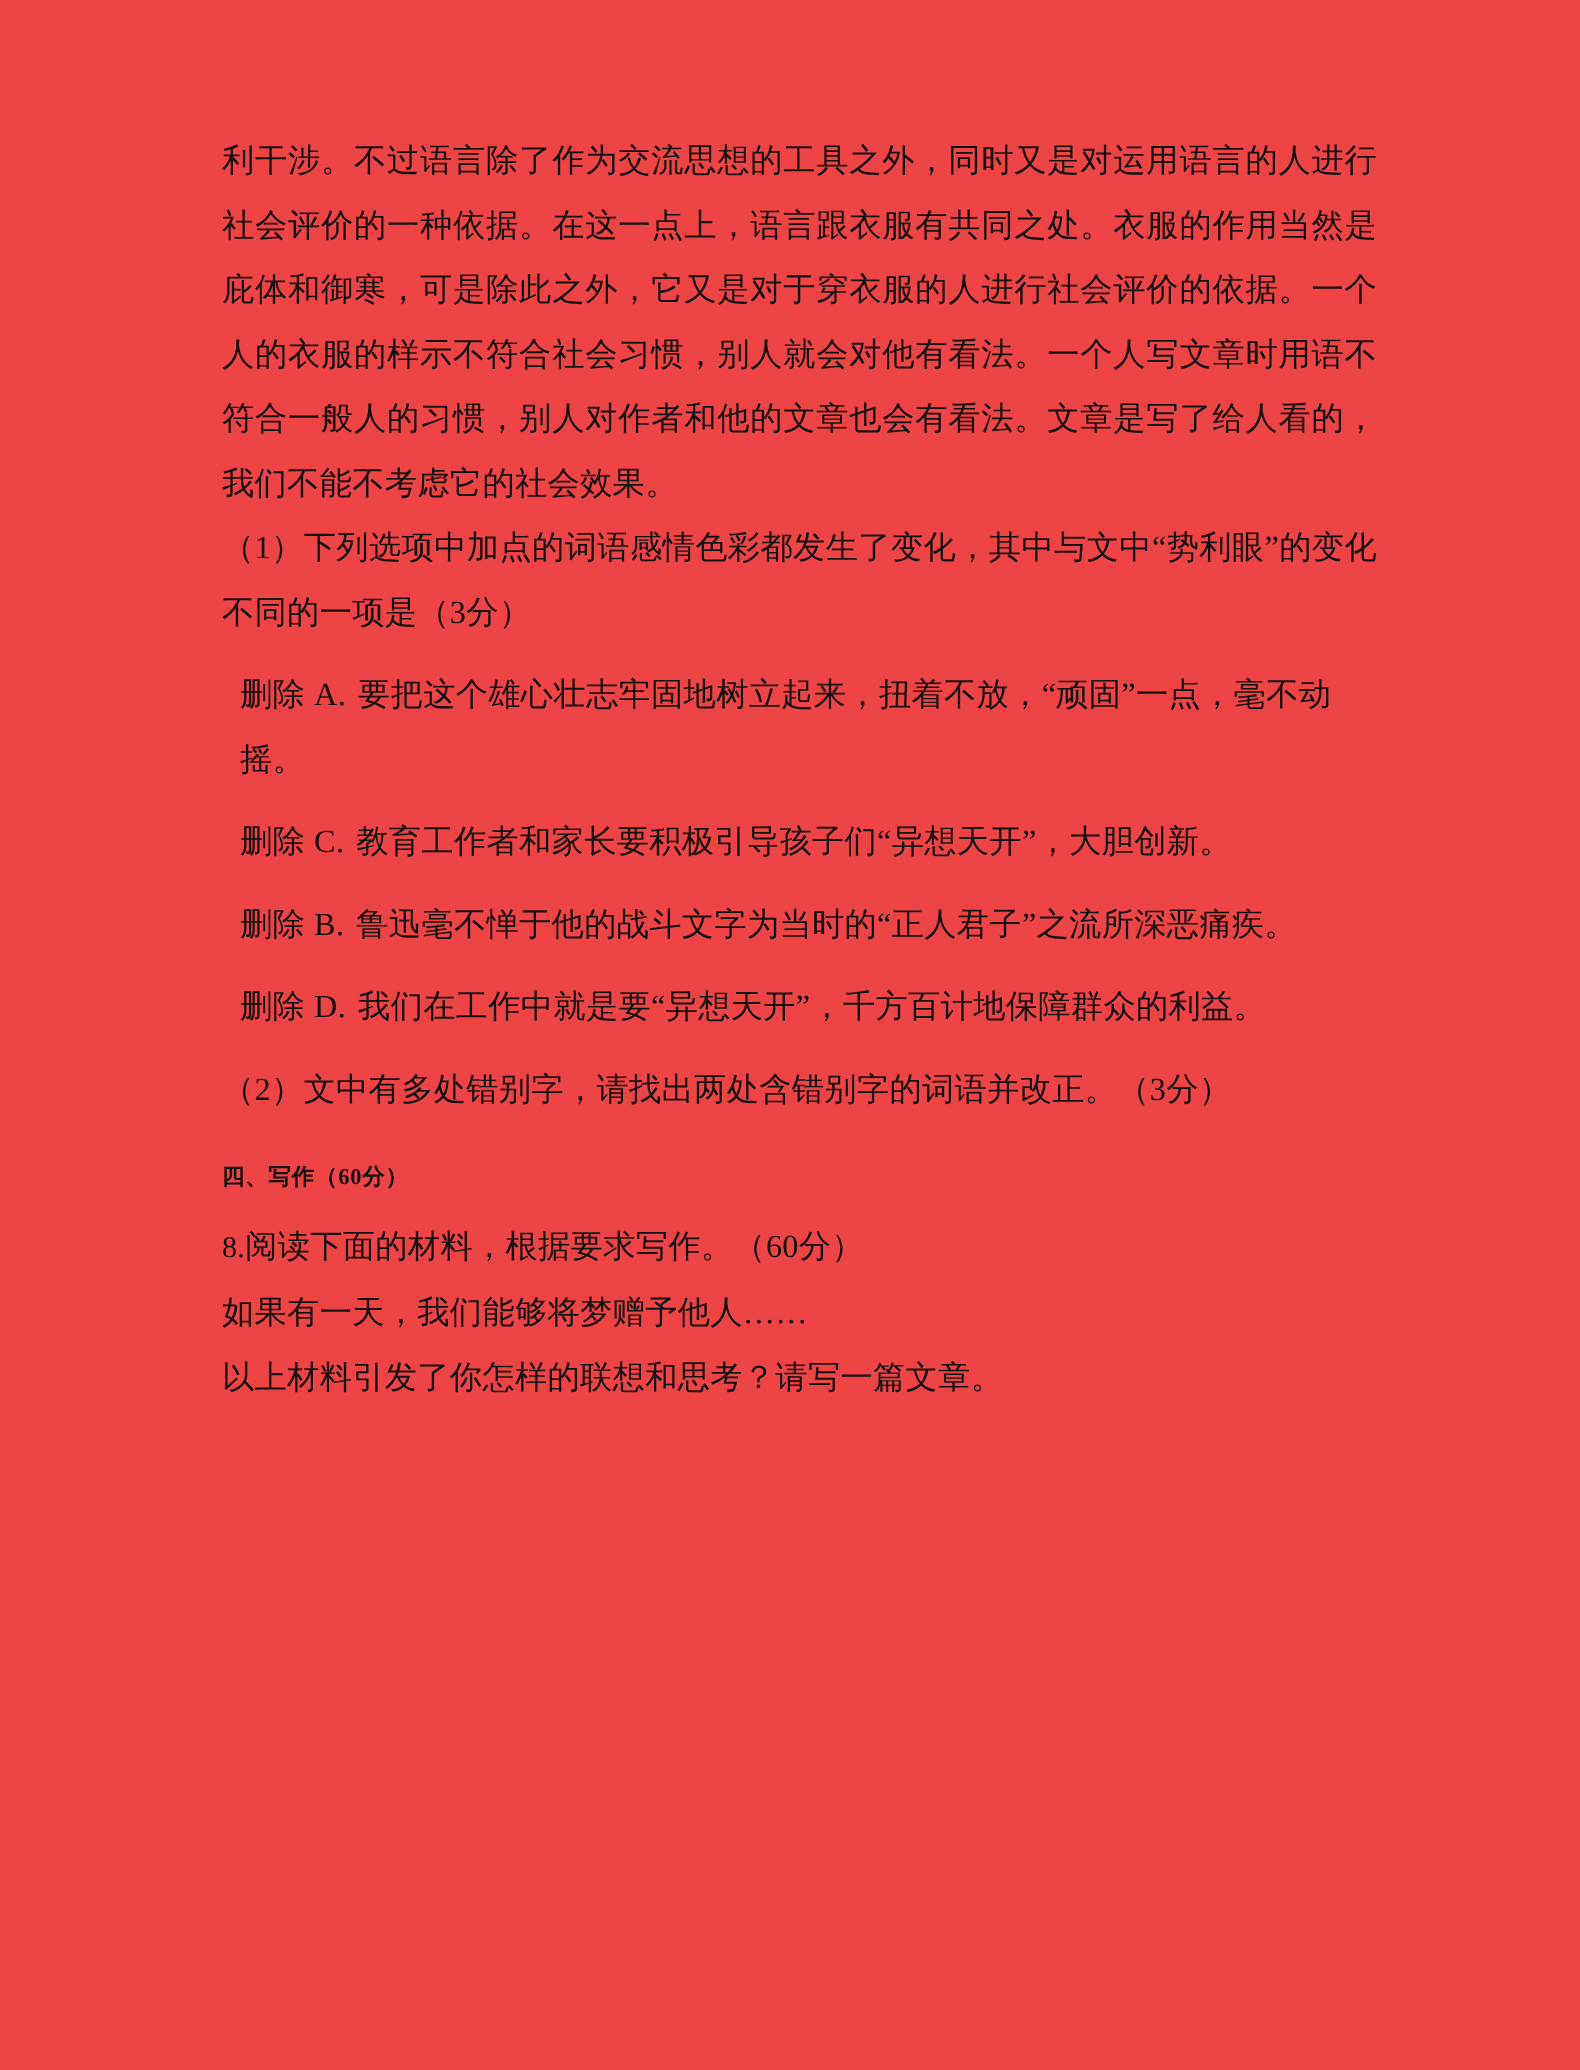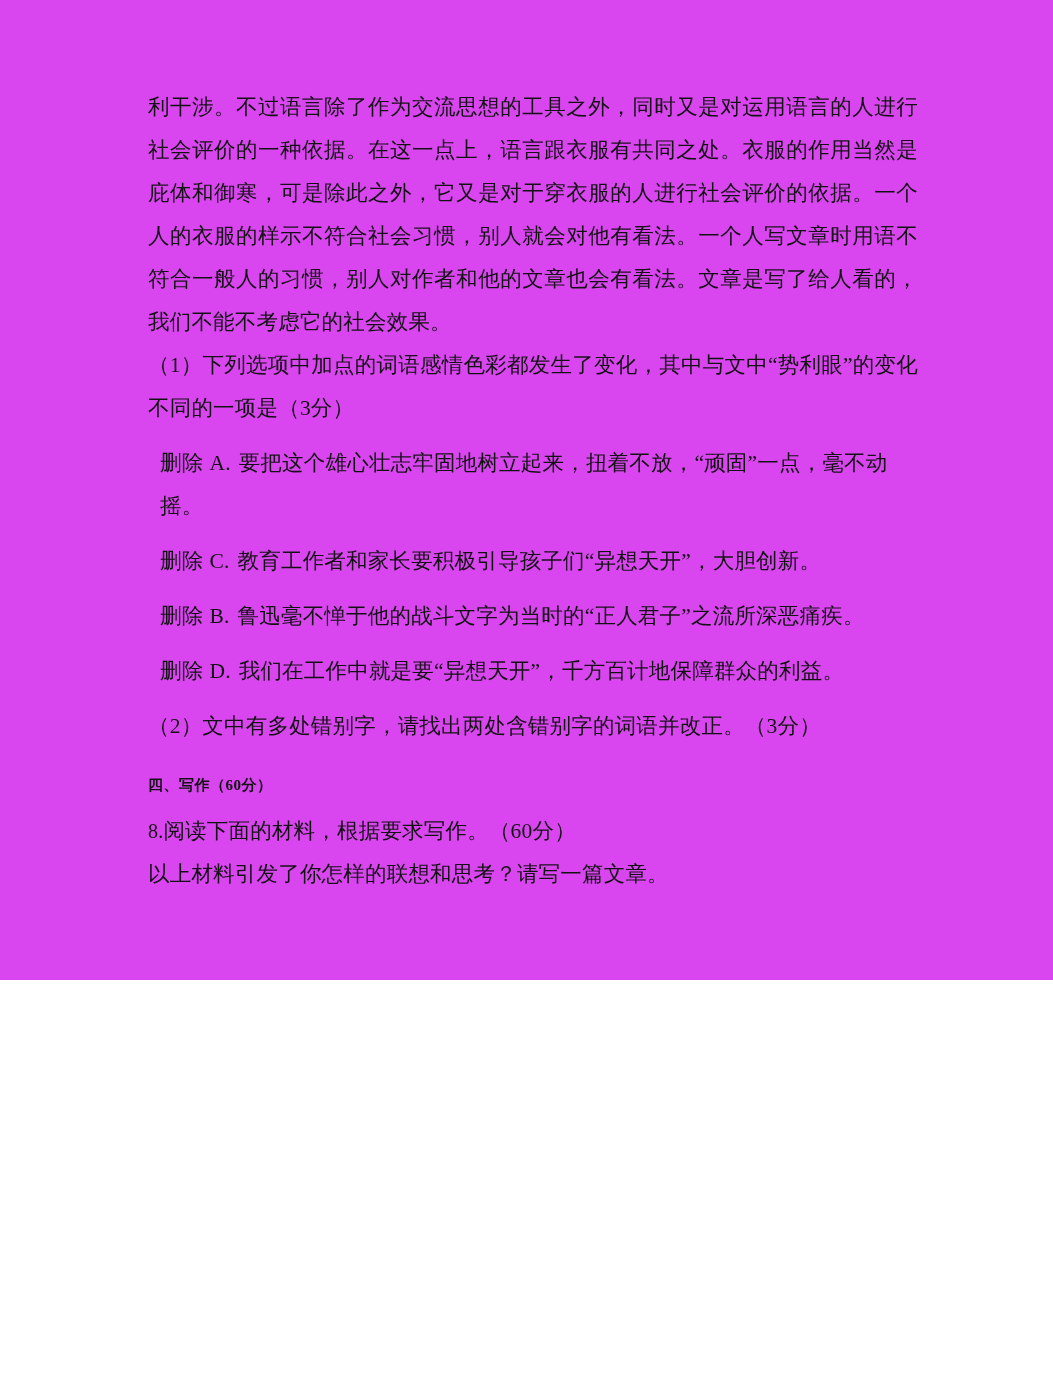--- a/index.html
+++ b/index.html
@@ -13,22 +13,22 @@
     font-family: "Liberation Serif", "DejaVu Serif", serif;
     color: #121212;
     position: relative;
     overflow: hidden;
   }
   .page {
     position: absolute;
     left: 0;
     top: 0;
     width: 1053px;
-    height: 980px;
-    background: #d946ef;
+    height: 1380px;
+    background: #ef4444;
   }
   .content {
     position: absolute;
     left: 148px;
     top: 86px;
     width: 770px;
   }
   .para {
     font-size: 21.5px;
     line-height: 43px;
@@ -90,18 +90,19 @@
     <p class="para">（2）文中有多处错别字，请找出两处含错别字的词语并改正。（3分）</p>
 
 
     <h2 class="section-title">四、写作（60分）</h2>
 
     <p class="para">
       <span class="qnum">8.</span><span>阅读下面的材料，根据要求写作。（60分）</span>
     </p>
 
 
+    <p class="para">如果有一天，我们能够将梦赠予他人……</p>
 
     <p class="para">以上材料引发了你怎样的联想和思考？请写一篇文章。</p>
 
 
   </div>
 </div>
 
 </body></html>

